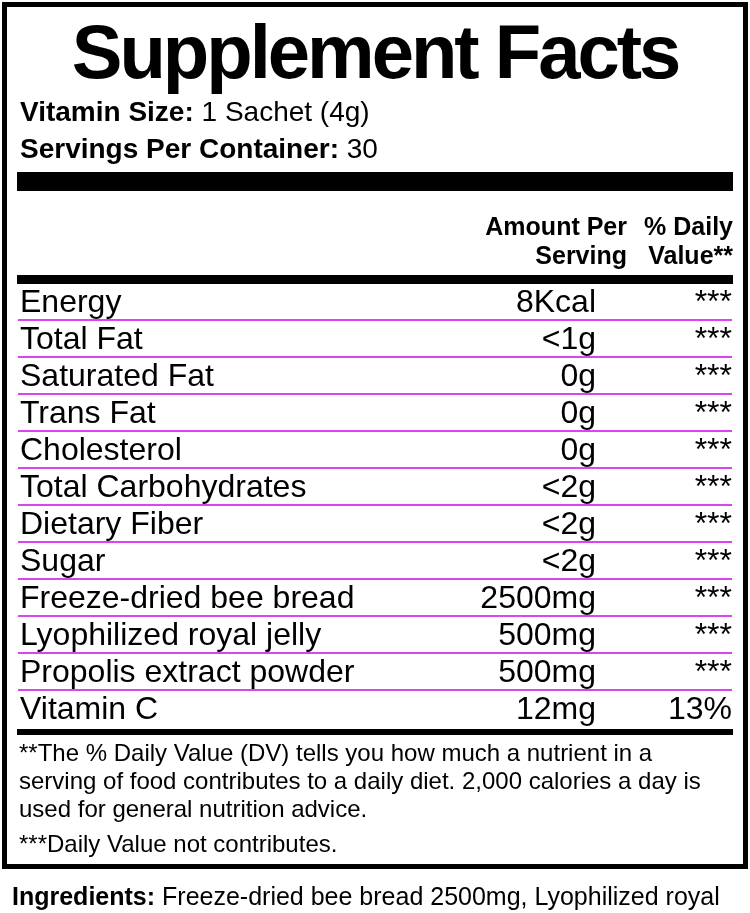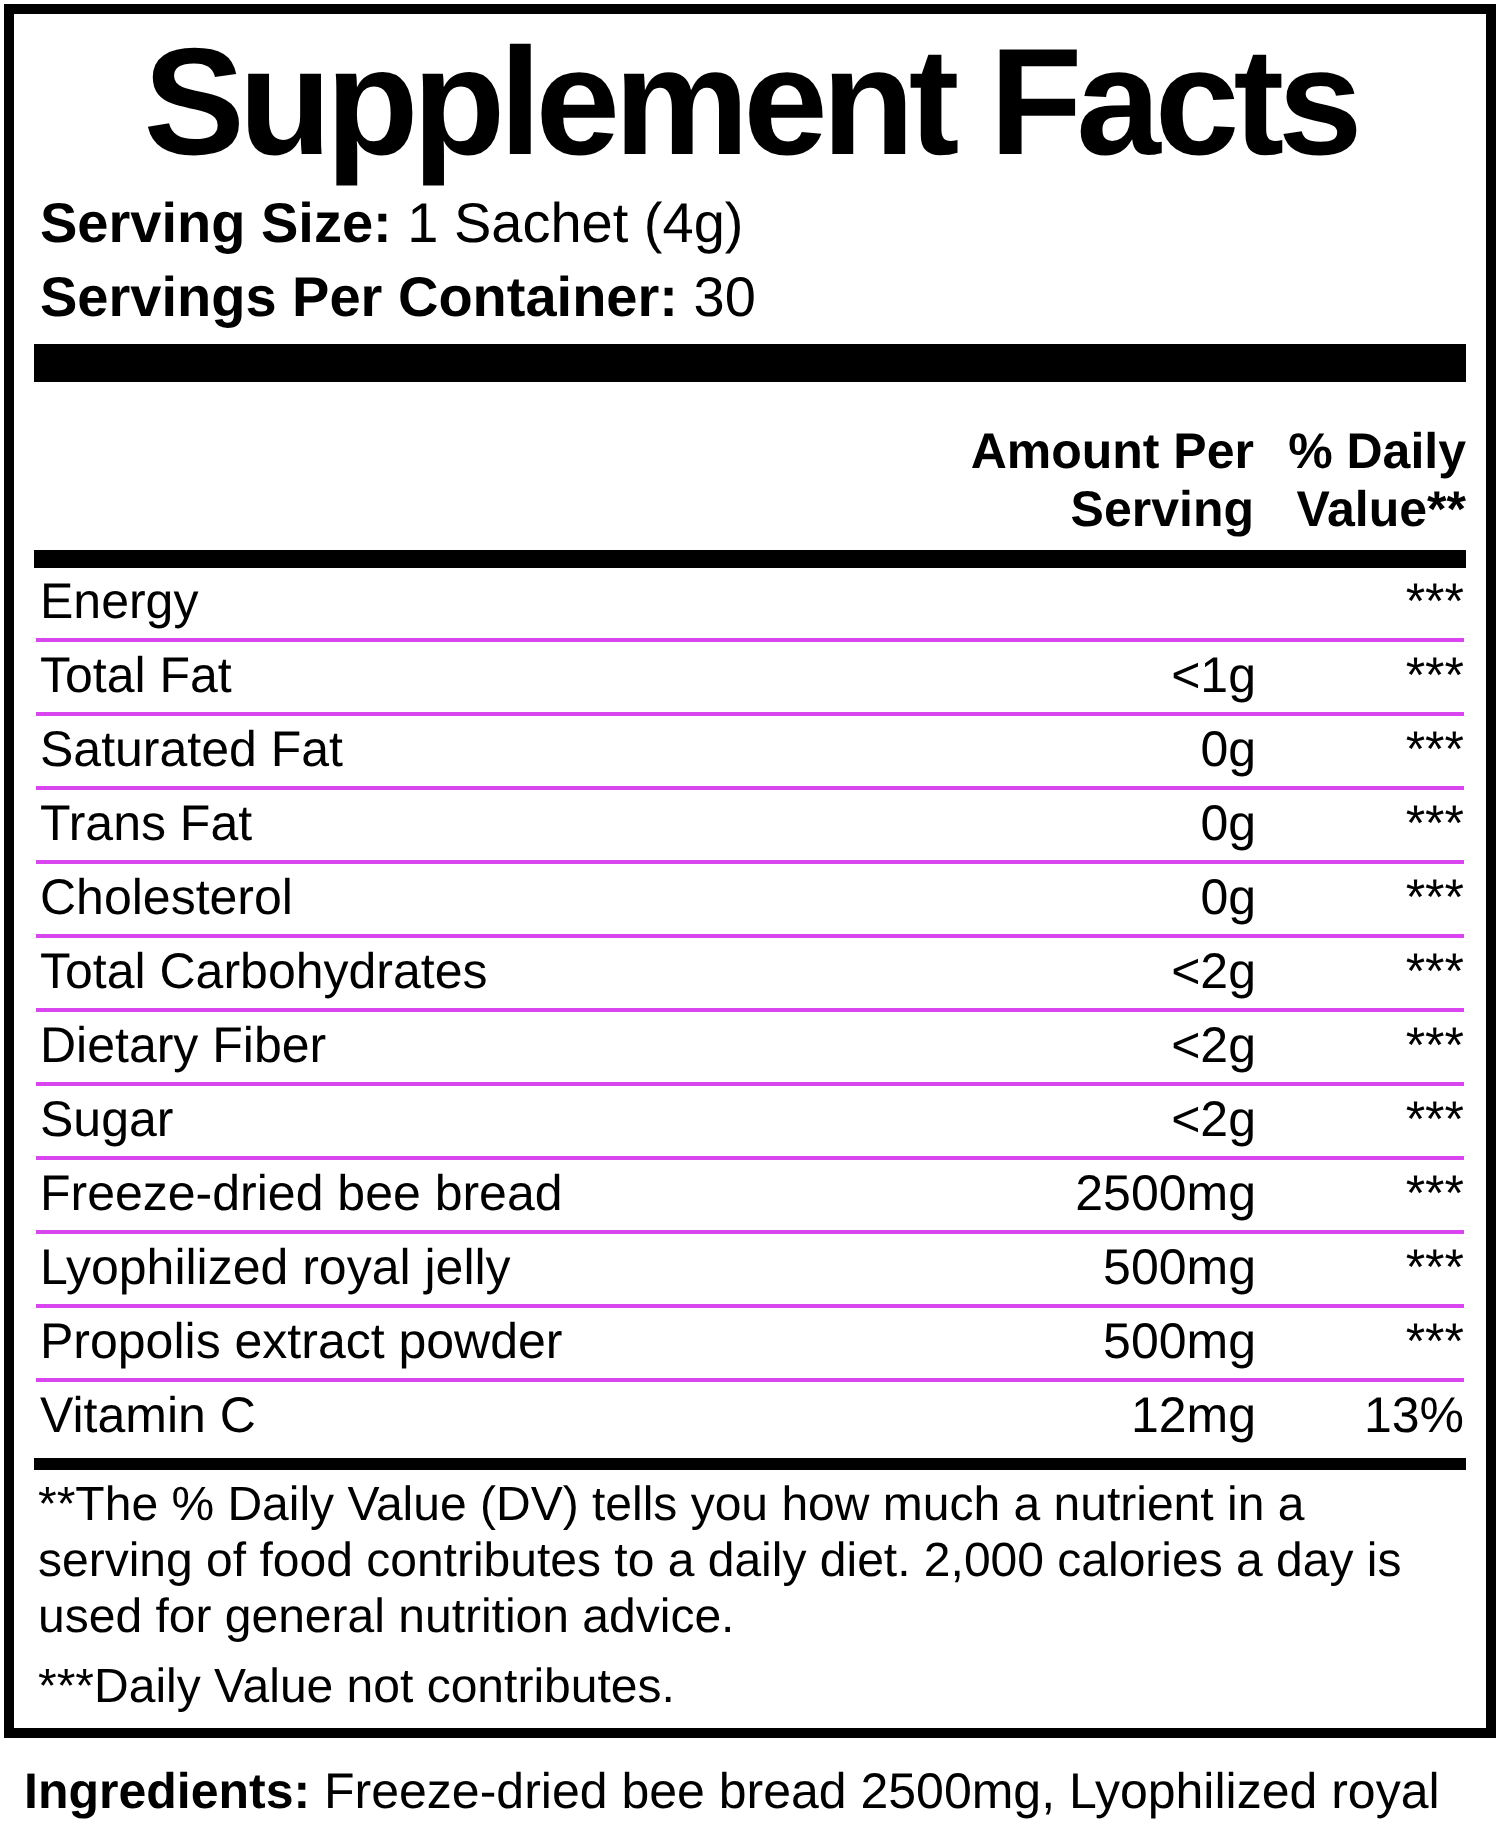--- a/index.html
+++ b/index.html
@@ -63,22 +63,23 @@
   }
   .bar-med {
     height: 9px;
     background: #000000;
   }
   .nf-table { margin: 0 1px; }
   .nf-row {
     display: flex;
     align-items: center;
     padding: 4px 0 4px 2px;
-    font-size: 25px;
+    font-size: 32px;
     line-height: 27px;
+    gap: 32px;
   }
   .nf-row + .nf-row { border-top: 2px solid #d946ef; }
   .nf-name { flex: 1; text-align: left; }
   .nf-amount { width: 158px; text-align: right; }
   .nf-dv { width: 104px; text-align: right; }
   .bar-small {
     height: 6px;
     background: #000000;
     margin: 3px 0 4px 0;
   }
@@ -97,41 +98,42 @@
 </style>
 </head>
 <body>
 
 <div class="page">
   <div class="label-box">
 
     <div class="title">Supplement Facts</div>
 
     <div class="serving-line">
-      <span class="lab">Serving Size:</span>
+      <span class="lab">Vitamin Size:</span>
       <span>1 Sachet (4g)</span>
     </div>
 
     <div class="serving-line">
       <span class="lab">Servings Per Container:</span>
       <span>30</span>
     </div>
 
     <div class="bar-thick"></div>
 
     <div class="hdr-row">
       <div class="hdr-amount">Amount Per Serving</div>
       <div class="hdr-dv">% Daily Value**</div>
     </div>
 
     <div class="bar-med"></div>
 
     <div class="nf-table">
       <div class="nf-row">
         <span class="nf-name">Energy</span>
+        <span class="nf-amount">8Kcal</span>
         <span class="nf-dv">***</span>
       </div>
       <div class="nf-row">
         <span class="nf-name">Total Fat</span>
         <span class="nf-amount">&lt;1g</span>
         <span class="nf-dv">***</span>
       </div>
       <div class="nf-row">
         <span class="nf-name">Saturated Fat</span>
         <span class="nf-amount">0g</span>

